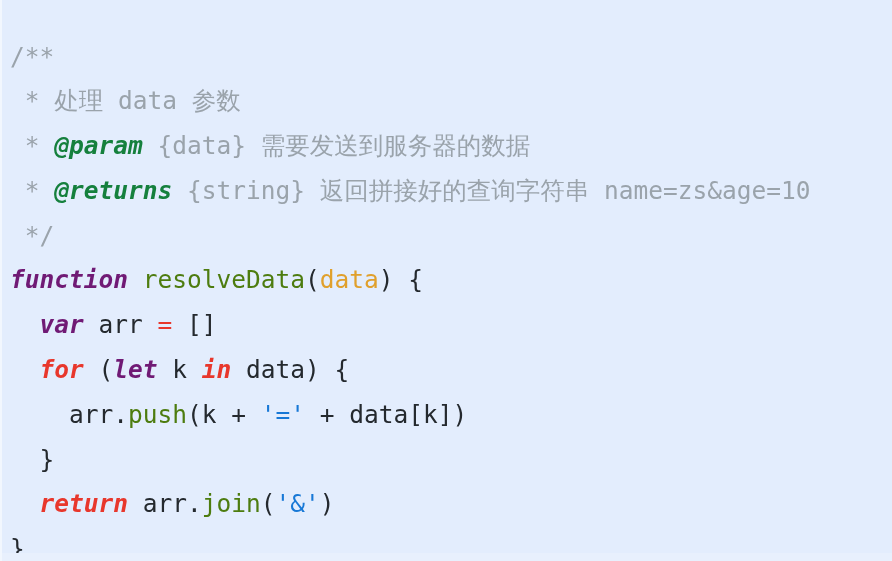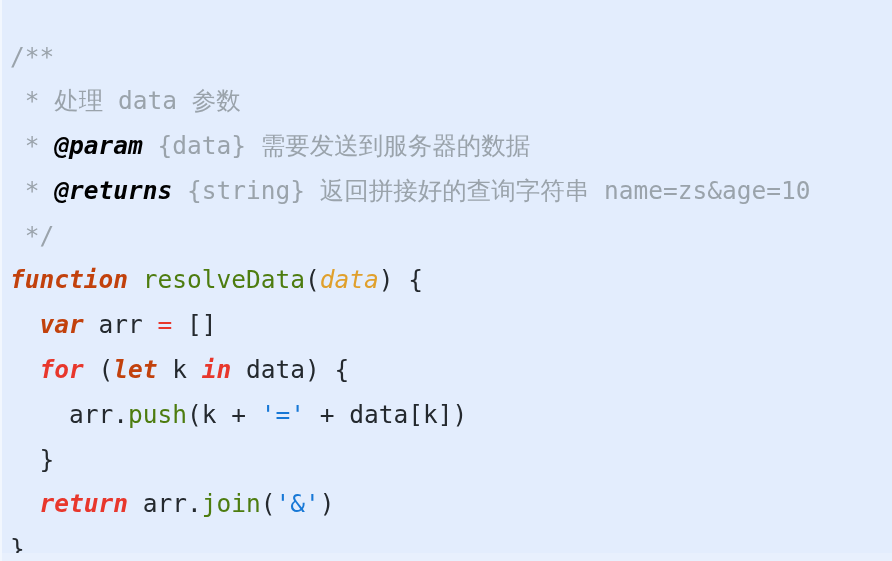--- a/index.html
+++ b/index.html
@@ -35,25 +35,25 @@
     color: #24292e;
     letter-spacing: 0px;
     -webkit-font-smoothing: antialiased;
   }
   .line {
     height: 44.8px;
     white-space: pre;
   }
   
   .cmt      { color: #9aa3ab; }
-  .cmt-tag  { color: #000000; font-weight: bold; font-style: italic; }
-  .kw-blue  { color: #c2410c; font-weight: bold; font-style: italic; }
+  .cmt-tag  { color: #15803d; font-weight: bold; font-style: italic; }
+  .kw-blue  { color: #701a75; font-weight: bold; font-style: italic; }
   .kw-red   { color: #e8372c; font-weight: bold; font-style: italic; }
   .fn-green { color: #4d7c0f; font-weight: normal; }
-  .param    { color: #e0a02c; font-style: italic; }
+  .param    { color: #e0a02c; }
   .op-red   { color: #e8372c; }
   .str      { color: #1778d6; }
   .plain    { color: #24292e; }
 </style>
 </head>
 <body>
 
 <div id="code-screenshot">
   <pre class="code-block" id="code-block"><div class="line"><span class="cmt">/**</span></div><div class="line"><span class="cmt"> * 处理 data 参数</span></div><div class="line"><span class="cmt"> * </span><span class="cmt-tag">@param</span><span class="cmt"> {data} 需要发送到服务器的数据</span></div><div class="line"><span class="cmt"> * </span><span class="cmt-tag">@returns</span><span class="cmt"> {string} 返回拼接好的查询字符串 name=zs&amp;age=10</span></div><div class="line"><span class="cmt"> */</span></div><div class="line"><span class="kw-blue">function</span><span class="plain"> </span><span class="fn-green">resolveData</span><span class="plain">(</span><span class="param">data</span><span class="plain">) {</span></div><div class="line"><span class="plain">  </span><span class="kw-blue">var</span><span class="plain"> arr </span><span class="op-red">=</span><span class="plain"> []</span></div><div class="line"><span class="plain">  </span><span class="kw-red">for</span><span class="plain"> (</span><span class="kw-blue">let</span><span class="plain"> k </span><span class="kw-red">in</span><span class="plain"> data) {</span></div><div class="line"><span class="plain">    arr.</span><span class="fn-green">push</span><span class="plain">(k + </span><span class="str">'='</span><span class="plain"> + data[k])</span></div><div class="line"><span class="plain">  }</span></div><div class="line"><span class="plain">  </span><span class="kw-red">return</span><span class="plain"> arr.</span><span class="fn-green">join</span><span class="plain">(</span><span class="str">'&amp;'</span><span class="plain">)</span></div><div class="line"><span class="plain">}</span></div></pre>
 </div>

